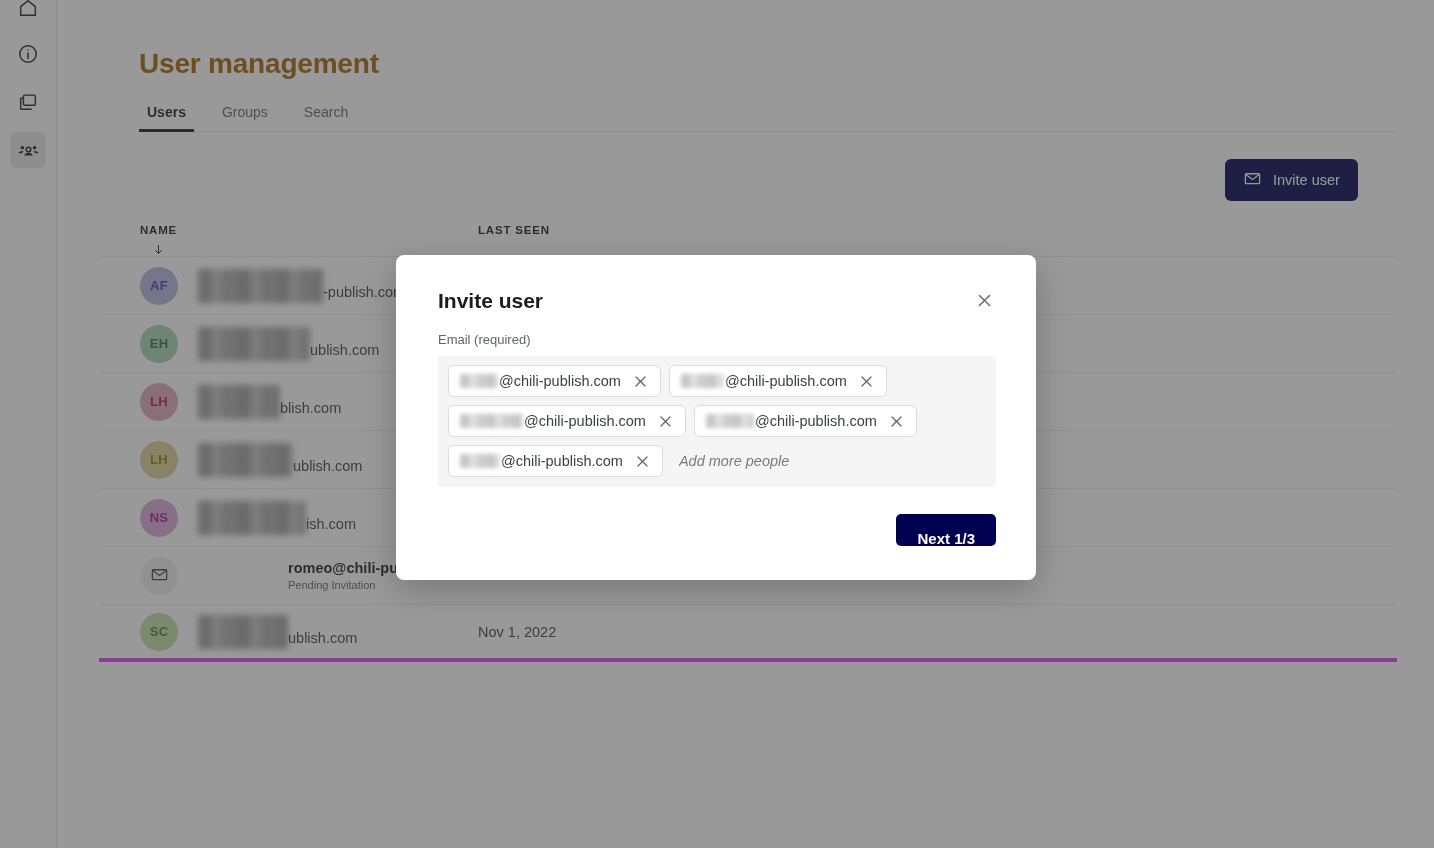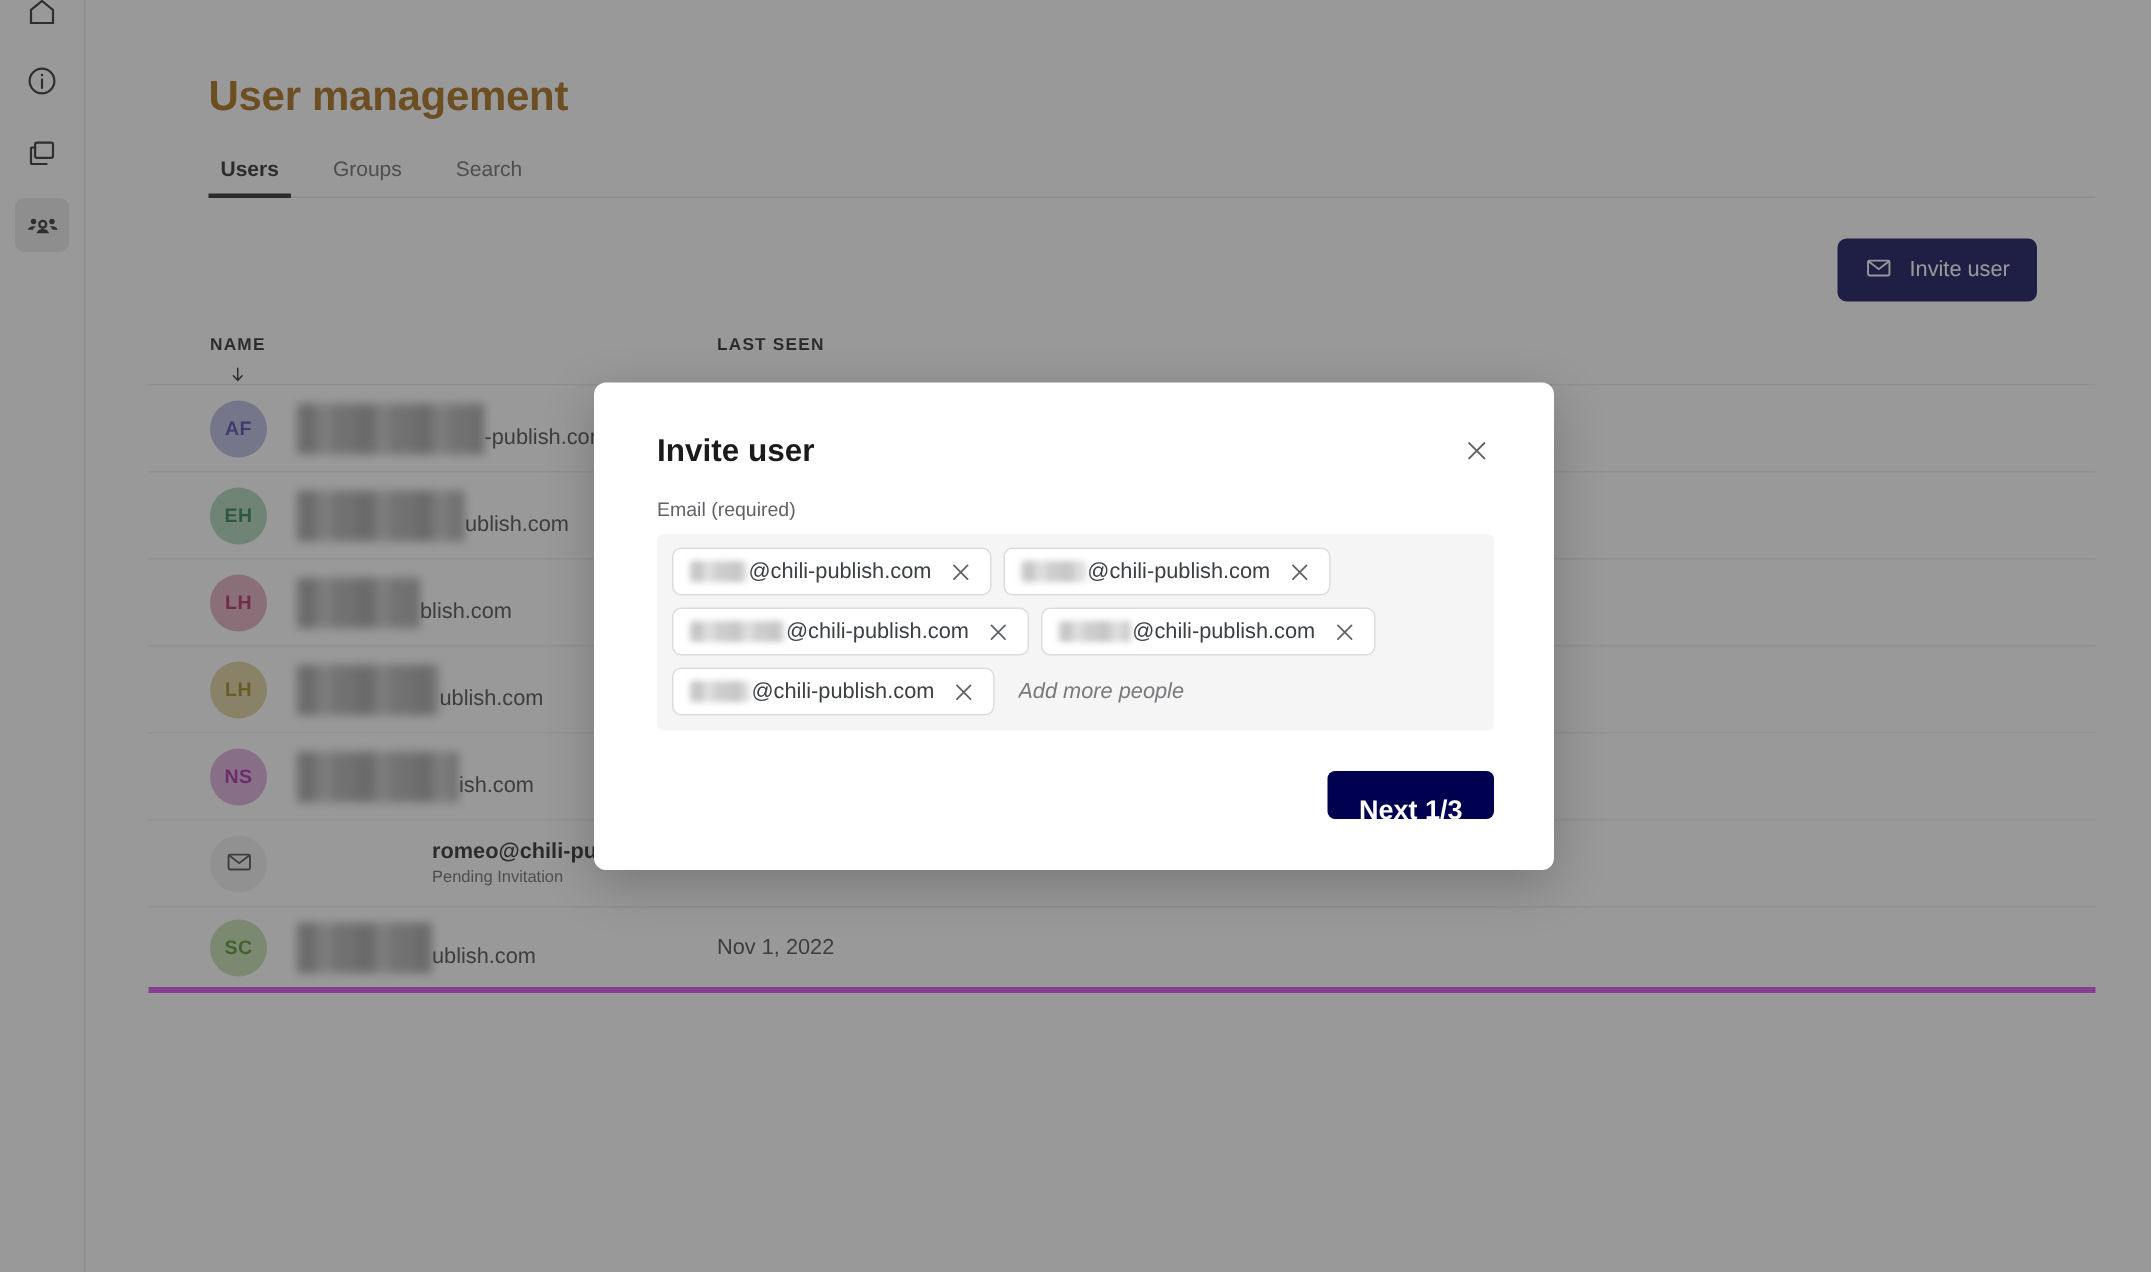--- a/index.html
+++ b/index.html
@@ -287,21 +287,21 @@
     justify-content: flex-end;
   }
   .next-btn {
     background: #000050;
     color: #ffffff;
     border: none;
     border-radius: 5px;
     height: 28px;
     padding: 16px 21px;
     font-family: "Liberation Sans", sans-serif;
-    font-size: 18px;
+    font-size: 15px;
     font-weight: bold;
     cursor: pointer;
   }
 </style>
 </head>
 <body>
 
 <div id="app">
 
   <div class="rail">

